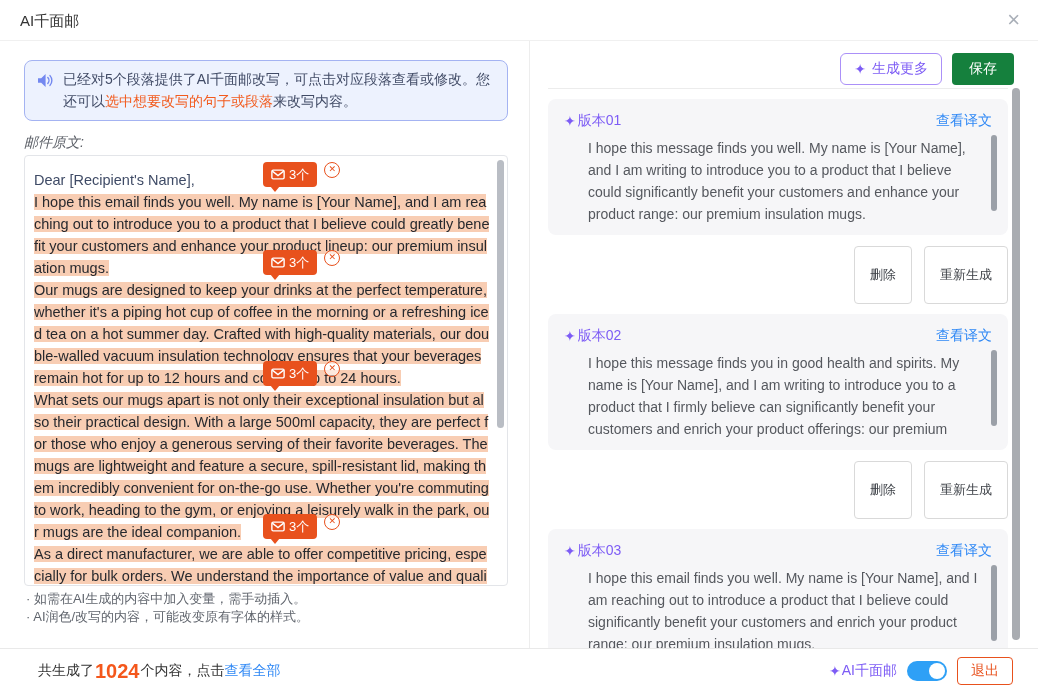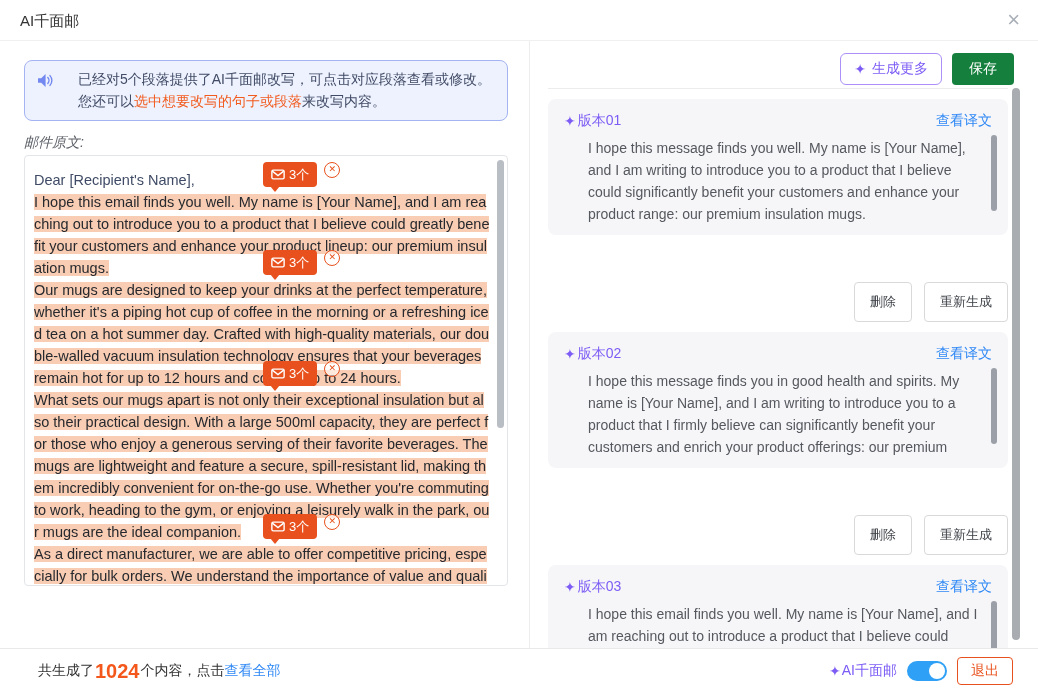--- a/index.html
+++ b/index.html
@@ -14,21 +14,21 @@
   .header { position:absolute; top:0; left:0; right:0; height:41px; border-bottom:1px solid #f0f0f0; }
   .page-title { position:absolute; left:20px; top:12px; font-size:15px; color:#333; }
   .close-icon { position:absolute; right:18px; top:7px; font-size:22px; color:#a9afb8; cursor:pointer; line-height:26px; }
 
   
   .left-panel { position:absolute; top:41px; left:0; width:530px; bottom:44px; border-right:1px solid #ededed; }
 
   .notice-banner {
     position:absolute; left:24px; top:19px; width:484px;
     background:#edf2fe; border:1px solid #a4b3f2; border-radius:8px;
-    padding:7px 12px 8px 12px; display:flex; gap:24px;
+    padding:7px 12px 8px 12px; display:flex; gap:9px;
     font-size:14px; line-height:22px; color:#414b66;
   }
   .speaker-icon { flex:0 0 auto; margin-top:4px; }
   .notice-orange { color:#f25b1e; }
 
   .original-label { position:absolute; left:24px; top:93px; font-size:14px; color:#5c6068;font-style:italic; }
 
   .email-box {
     position:absolute; left:24px; top:114px; width:484px; height:431px;
     border:1px solid #e3e5e9; border-radius:4px; overflow:hidden;
@@ -79,21 +79,21 @@
   .version-card { background:#f6f6f8; border-radius:8px; margin-top:10px; padding:10px 16px 12px; position:relative; }
   .card-head { display:flex; justify-content:space-between; align-items:center; height:24px; }
   .version-title { color:#7d5cf5; font-size:14px; display:flex; align-items:center; gap:2px; }
   .view-translation { color:#2f88f5; font-size:14px; cursor:pointer; }
   .version-text { margin-top:4px; font-size:14px; line-height:22px; color:#55585e; max-height:86px; overflow:hidden; padding-right:14px;margin-left:24px; }
   .card-scrollbar { position:absolute; right:11px; top:36px; width:6px; height:76px; background:#9ba0a8; border-radius:3px; }
 
   .card-actions { display:flex; justify-content:flex-end; gap:12px; margin-top:11px; }
   .action-btn {
     background:#fff; border:1px solid #d9d9d9; border-radius:4px;
-    padding:10px 15px; font-size:13px; color:#3b3f45; cursor:pointer;margin-top:36px;
+    padding:19px 15px; font-size:13px; color:#3b3f45; cursor:pointer;
   }
 
   .panel-scrollbar { position:absolute; right:18px; top:47px; width:8px; height:552px; background:#a9acb1; border-radius:4px; }
 
   
   .footer { position:absolute; left:0; right:0; bottom:0; height:44px; border-top:1px solid #e9e9e9; background:#fff; }
   .footer-left { position:absolute; left:38px; top:50%; transform:translateY(-50%); font-size:14px; color:#333; display:flex; align-items:center; white-space:nowrap; }
   .generated-count { color:#f4571b; font-weight:bold; font-size:20px; margin:10px 1px; }
   .view-all-link { color:#2f88f5; cursor:pointer; }
   .footer-right { position:absolute; right:25px; top:50%; transform:translateY(-50%); display:flex; align-items:center; gap:10px; }
@@ -176,20 +176,24 @@
               <path d="M1.5 2.2l6.5 5 6.5-5" fill="none" stroke="#fff" stroke-width="1.6"></path>
             </svg>
           <span>3个</span>
         </span>
         <span class="tag-close">✕</span>
       </div>
 
       <div class="ta-scrollbar"></div>
     </div>
 
+    <div class="notes">
+      <div>· 如需在AI生成的内容中加入变量，需手动插入。</div>
+      <div>· AI润色/改写的内容，可能改变原有字体的样式。</div>
+    </div>
   </div>
 
   <div class="right-panel">
     <div class="right-toolbar">
       <button class="generate-more-btn">
         <span class="sparkle">✦</span>
         <span>生成更多</span>
       </button>
       <button class="save-btn">保存</button>
     </div>

